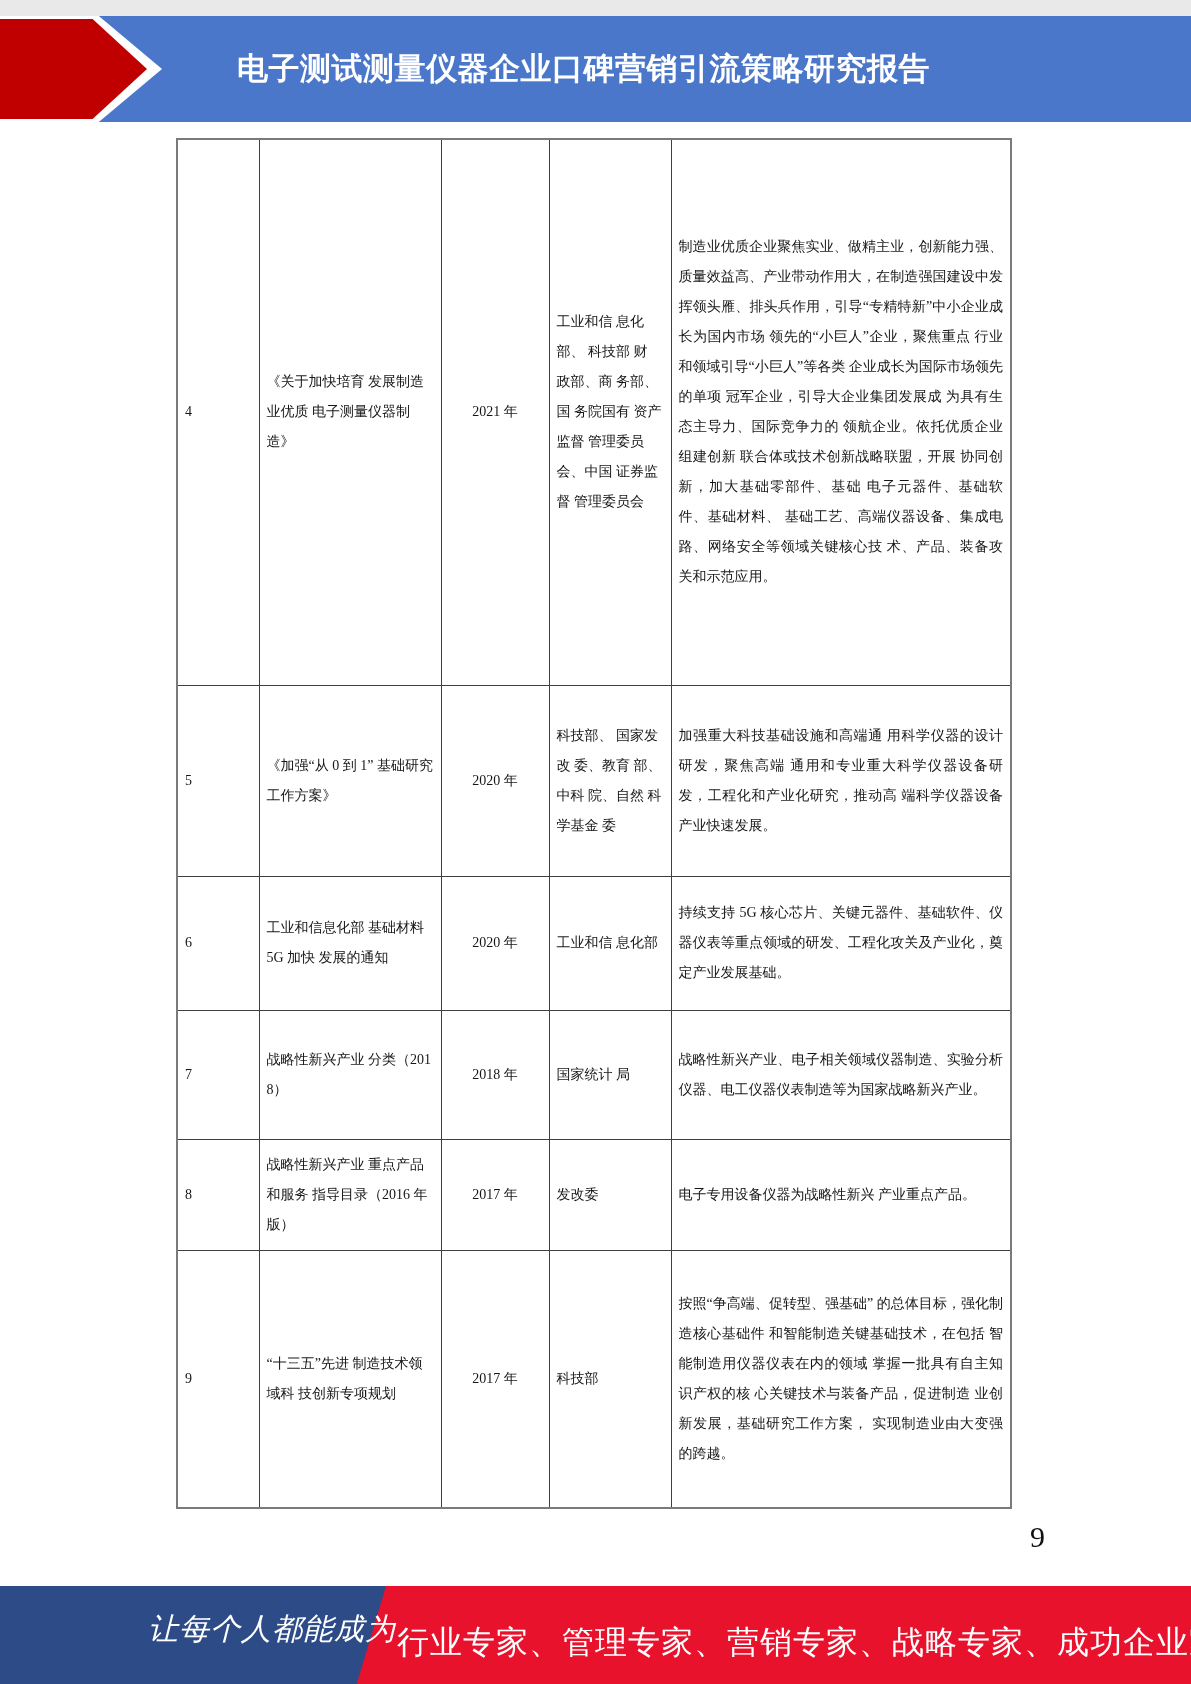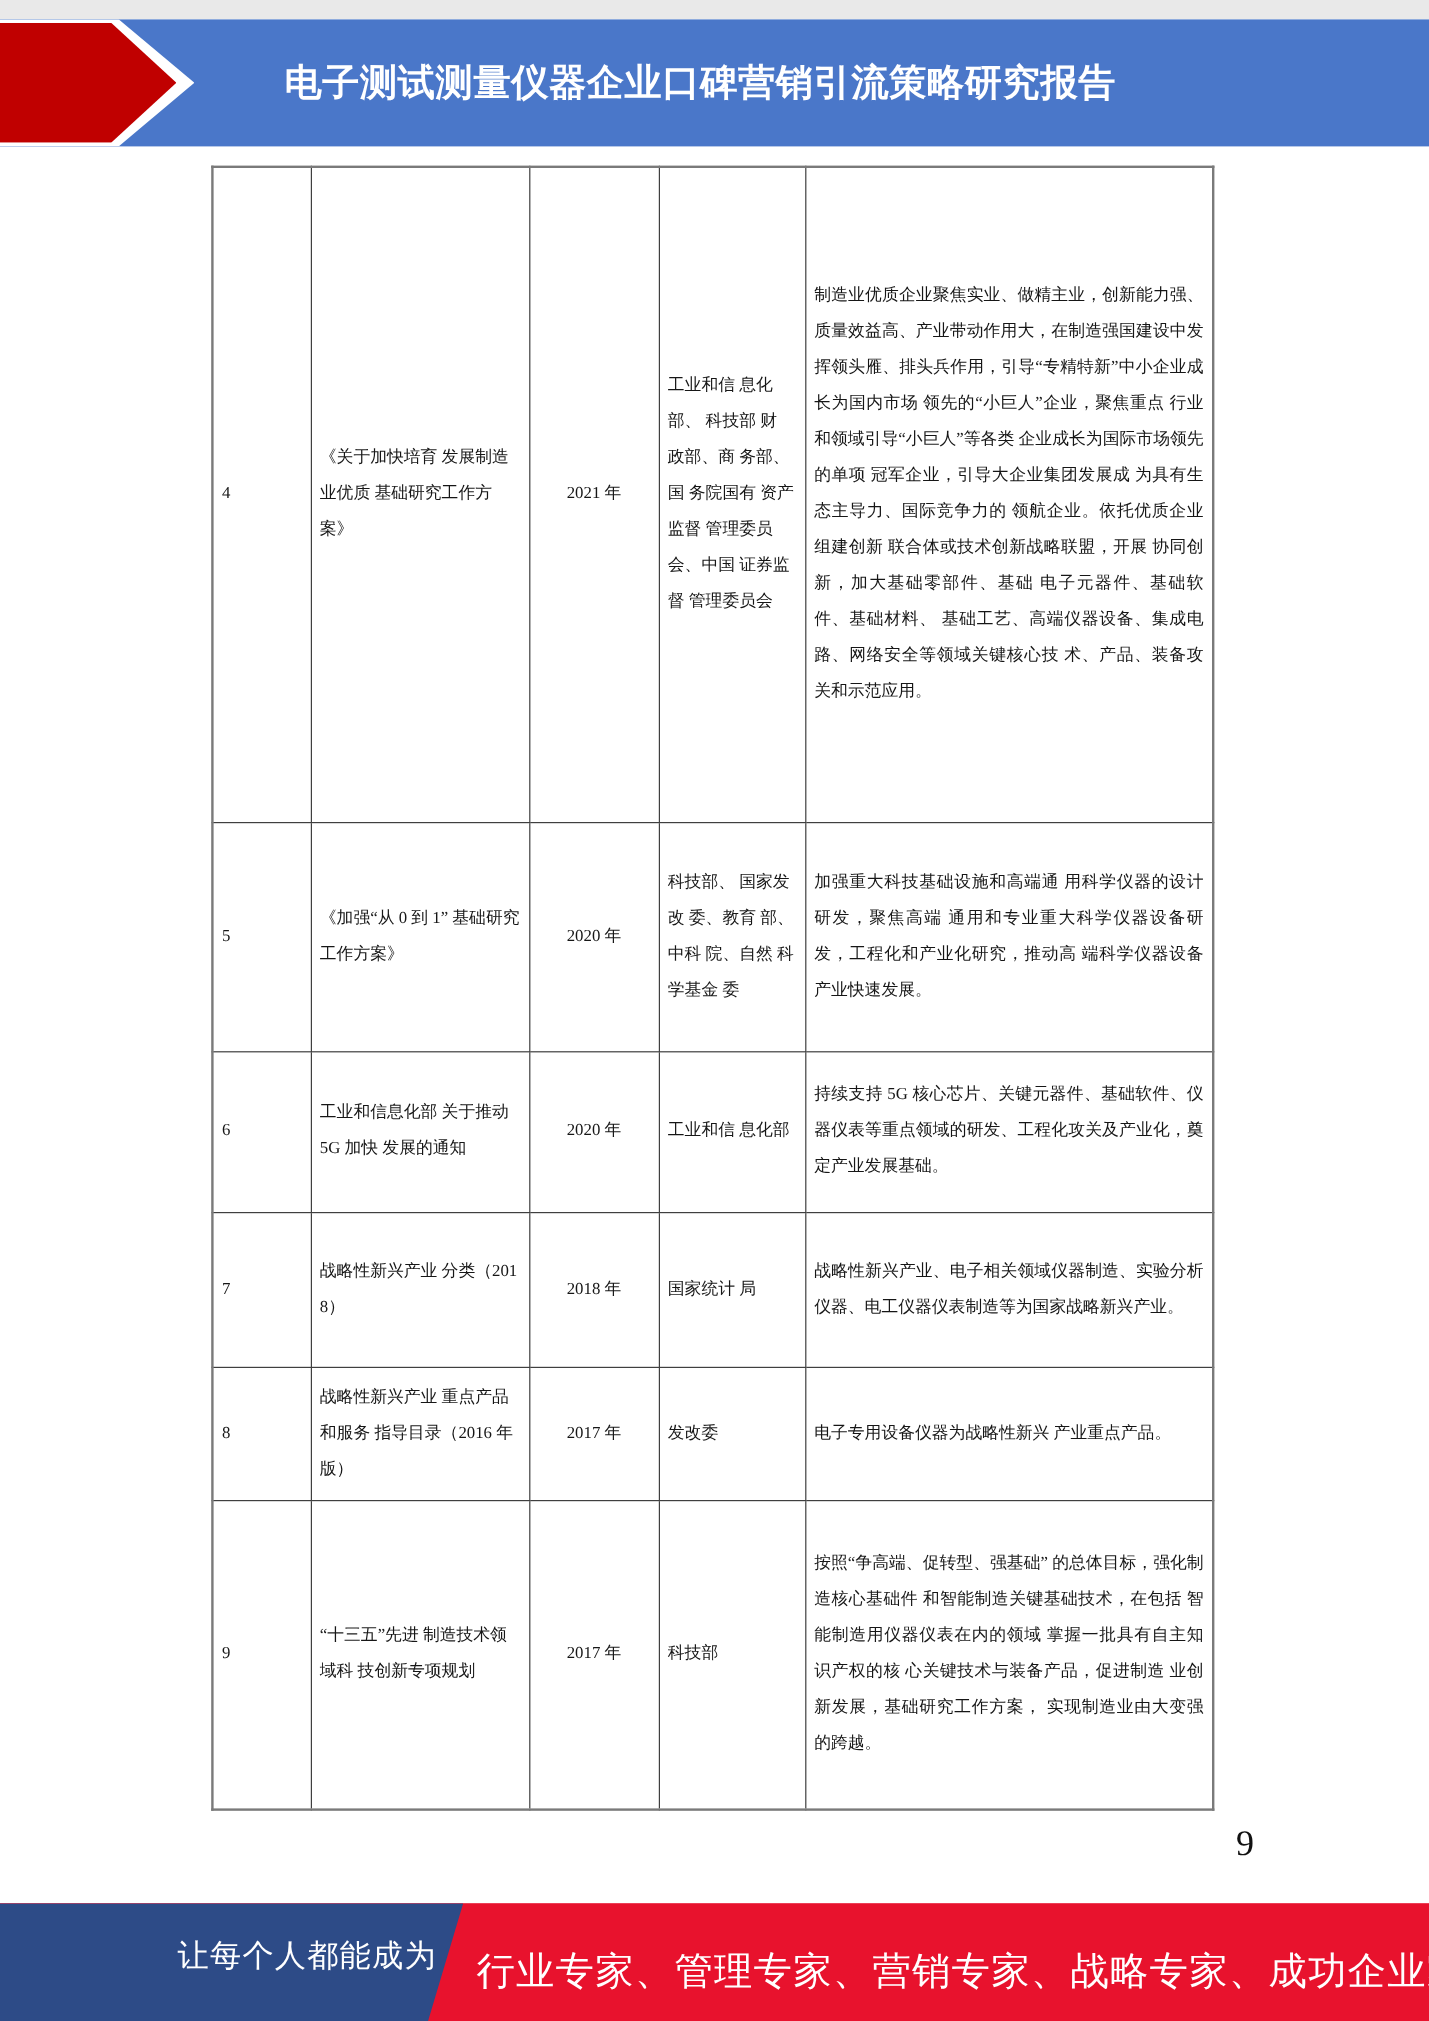--- a/index.html
+++ b/index.html
@@ -42,21 +42,21 @@
   tr.r7{height:129px;} tr.r8{height:111px;} tr.r9{height:258px;}
   
   .pagenum{position:absolute;left:1030px;top:1504px;font-size:30px;color:#111;}
   
   .footer{position:absolute;left:0;bottom:0;width:1191px;height:114px;background:var(--footer-red,#e8122d);}
   .footer-blue{position:absolute;left:0;top:0;width:400px;height:114px;background:var(--footer-blue,#2d4b87);
     -webkit-clip-path:polygon(0 0,96.5% 0,88% 100%,0 100%);
     clip-path:polygon(0 0,96.5% 0,88% 100%,0 100%);}
   .footer-left{
     position:absolute;left:148px;top:0;height:87px;display:flex;align-items:center;
-    color:#ffffff;font-size:26px;letter-spacing:1px;white-space:nowrap;
+    color:#ffffff;font-size:30px;letter-spacing:1px;white-space:nowrap;font-style:italic;
   }
   .footer-right{
     position:absolute;left:397px;top:0;height:114px;display:flex;align-items:center;
     color:#ffffff;font-size:32px;letter-spacing:1px;white-space:nowrap;
   }
 </style>
 </head>
 <body>
 
 <div class="page">
@@ -73,35 +73,35 @@
     <colgroup>
       <col style="width:82px">
         <col style="width:182px">
         <col style="width:108px">
       <col style="width:122px">
         <col style="width:340px">
     </colgroup>
     <tbody>
       <tr class="r4">
         <td class="c-num">4</td>
-        <td class="c-name">《关于加快培育 发展制造业优质 基础研究工作方案》</td>
+        <td class="c-name">《关于加快培育 发展制造业优质 电子测量仪器制造》</td>
         <td class="c-year">2021 年</td>
         <td class="c-dept">工业和信 息化部、 科技部 财 政部、商 务部、国 务院国有 资产监督 管理委员会、中国 证券监督 管理委员会</td>
         <td class="c-content">制造业优质企业聚焦实业、做精主业，创新能力强、质量效益高、产业带动作用大，在制造强国建设中发挥领头雁、排头兵作用，引导“专精特新”中小企业成长为国内市场 领先的“小巨人”企业，聚焦重点 行业和领域引导“小巨人”等各类 企业成长为国际市场领先的单项 冠军企业，引导大企业集团发展成 为具有生态主导力、国际竞争力的 领航企业。依托优质企业组建创新 联合体或技术创新战略联盟，开展 协同创新，加大基础零部件、基础 电子元器件、基础软件、基础材料、 基础工艺、高端仪器设备、集成电 路、网络安全等领域关键核心技 术、产品、装备攻关和示范应用。</td>
       </tr>
       <tr class="r5">
         <td class="c-num">5</td>
         <td class="c-name">《加强“从 0 到 1” 基础研究工作方案》</td>
         <td class="c-year">2020 年</td>
         <td class="c-dept">科技部、 国家发改 委、教育 部、中科 院、自然 科学基金 委</td>
         <td class="c-content">加强重大科技基础设施和高端通 用科学仪器的设计研发，聚焦高端 通用和专业重大科学仪器设备研 发，工程化和产业化研究，推动高 端科学仪器设备产业快速发展。</td>
       </tr>
       <tr class="r6">
         <td class="c-num">6</td>
-        <td class="c-name">工业和信息化部 关于推动 5G 加快 发展的通知</td>
+        <td class="c-name">工业和信息化部 基础材料 5G 加快 发展的通知</td>
         <td class="c-year">2020 年</td>
         <td class="c-dept">工业和信 息化部</td>
         <td class="c-content">持续支持 5G 核心芯片、关键元器件、基础软件、仪器仪表等重点领域的研发、工程化攻关及产业化，奠定产业发展基础。</td>
       </tr>
       <tr class="r7">
         <td class="c-num">7</td>
         <td class="c-name">战略性新兴产业 分类（2018）</td>
         <td class="c-year">2018 年</td>
         <td class="c-dept">国家统计 局</td>
         <td class="c-content">战略性新兴产业、电子相关领域仪器制造、实验分析仪器、电工仪器仪表制造等为国家战略新兴产业。</td>

